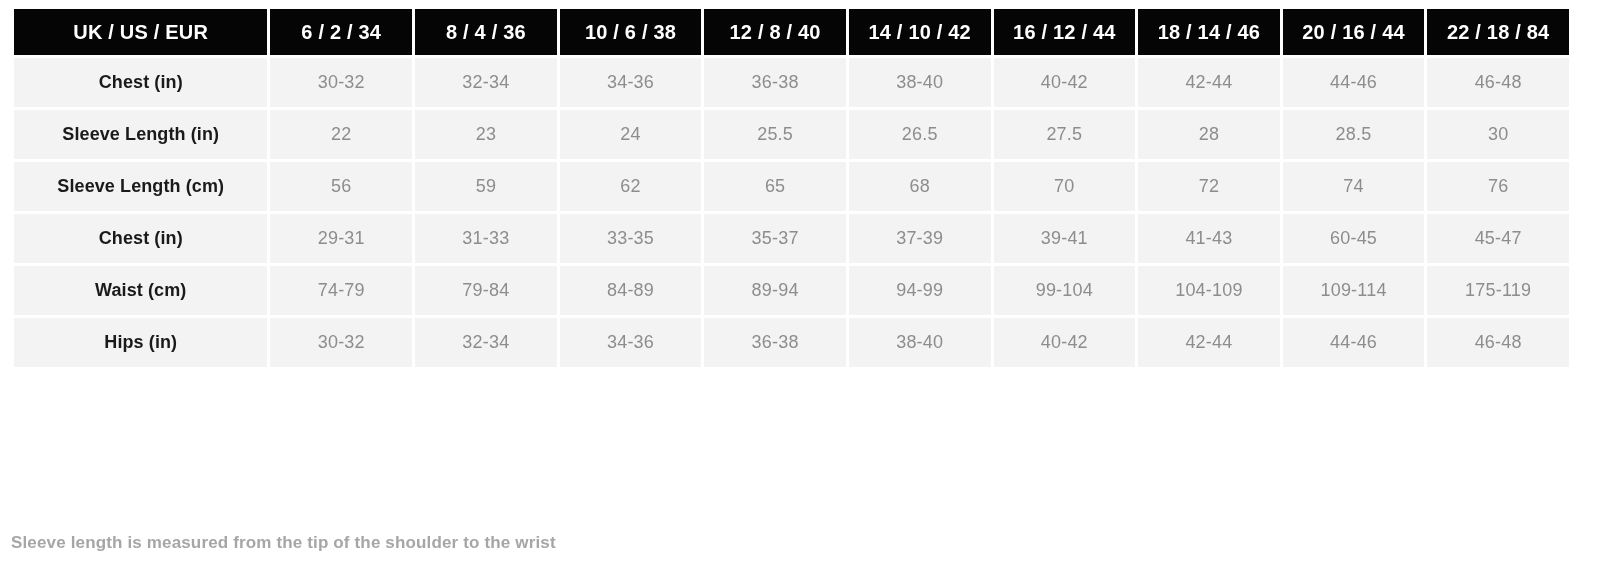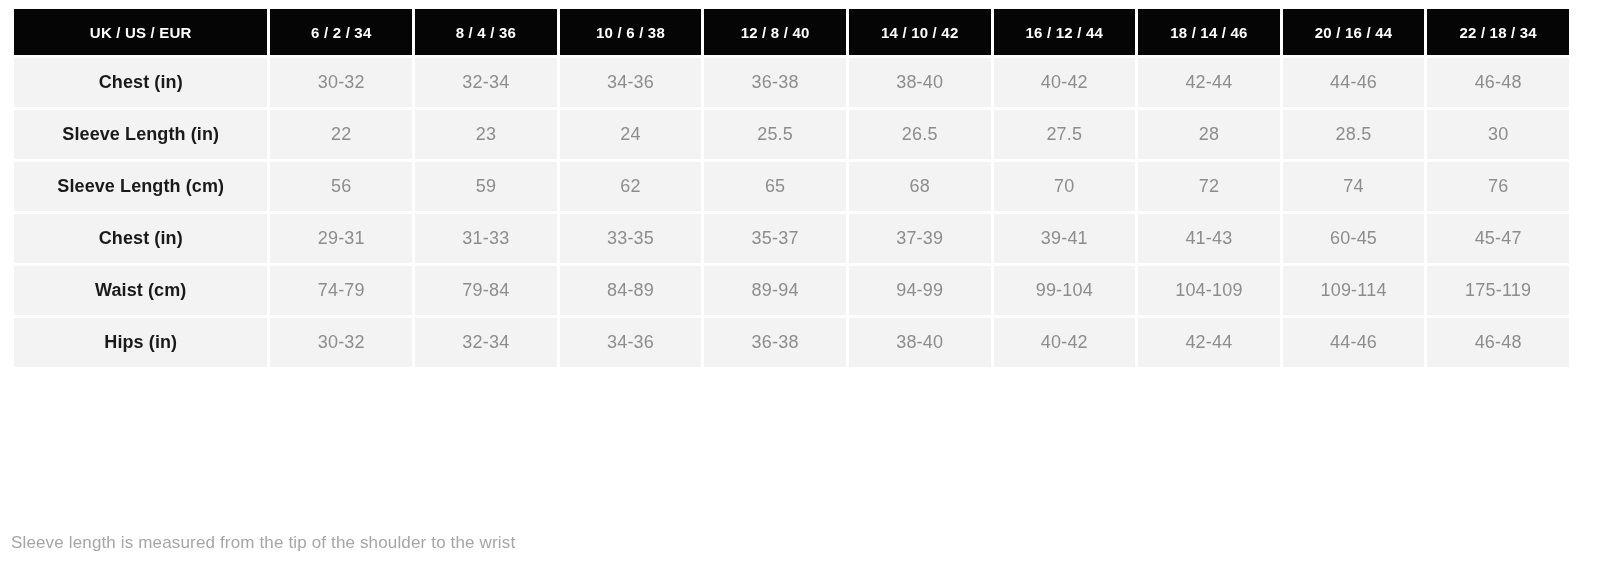--- a/index.html
+++ b/index.html
@@ -42,21 +42,21 @@
     height: 49px;
     text-align: center;
     vertical-align: middle;
     border: 0;
   }
 
   
   .size-table thead th {
     background: #050505;
     color: #ffffff;
-    font-size: 15px;
+    font-size: 20px;
     font-weight: 700;
     letter-spacing: 0.2px;
     height: 46px;
   }
 
   
   .size-table tbody td {
     background: #f3f3f3;
     height: 49px;
   }
@@ -75,21 +75,21 @@
     font-weight: 400;
     letter-spacing: 0.2px;
   }
 
   .footnote {
     position: absolute;
     left: 11px;
     top: 533px;
     color: #a6a6a6;
     font-size: 17px;
-    font-weight: 400;
+    font-weight: 700;
     letter-spacing: 0.15px;
     white-space: nowrap;
   }
 </style>
 </head>
 <body>
 
 <div class="page">
 
   <table class="size-table">
@@ -110,21 +110,21 @@
       <tr>
         <th>UK / US / EUR</th>
         <th>6 / 2 / 34</th>
         <th>8 / 4 / 36</th>
         <th>10 / 6 / 38</th>
         <th>12 / 8 / 40</th>
         <th>14 / 10 / 42</th>
         <th>16 / 12 / 44</th>
         <th>18 / 14 / 46</th>
         <th>20 / 16 / 44</th>
-        <th>22 / 18 / 34</th>
+        <th>22 / 18 / 84</th>
       </tr>
     </thead>
 
     <tbody>
 
       <tr>
         <td class="row-label">Chest (in)</td>
         <td class="row-value">30-32</td>
         <td class="row-value">32-34</td>
         <td class="row-value">34-36</td>

